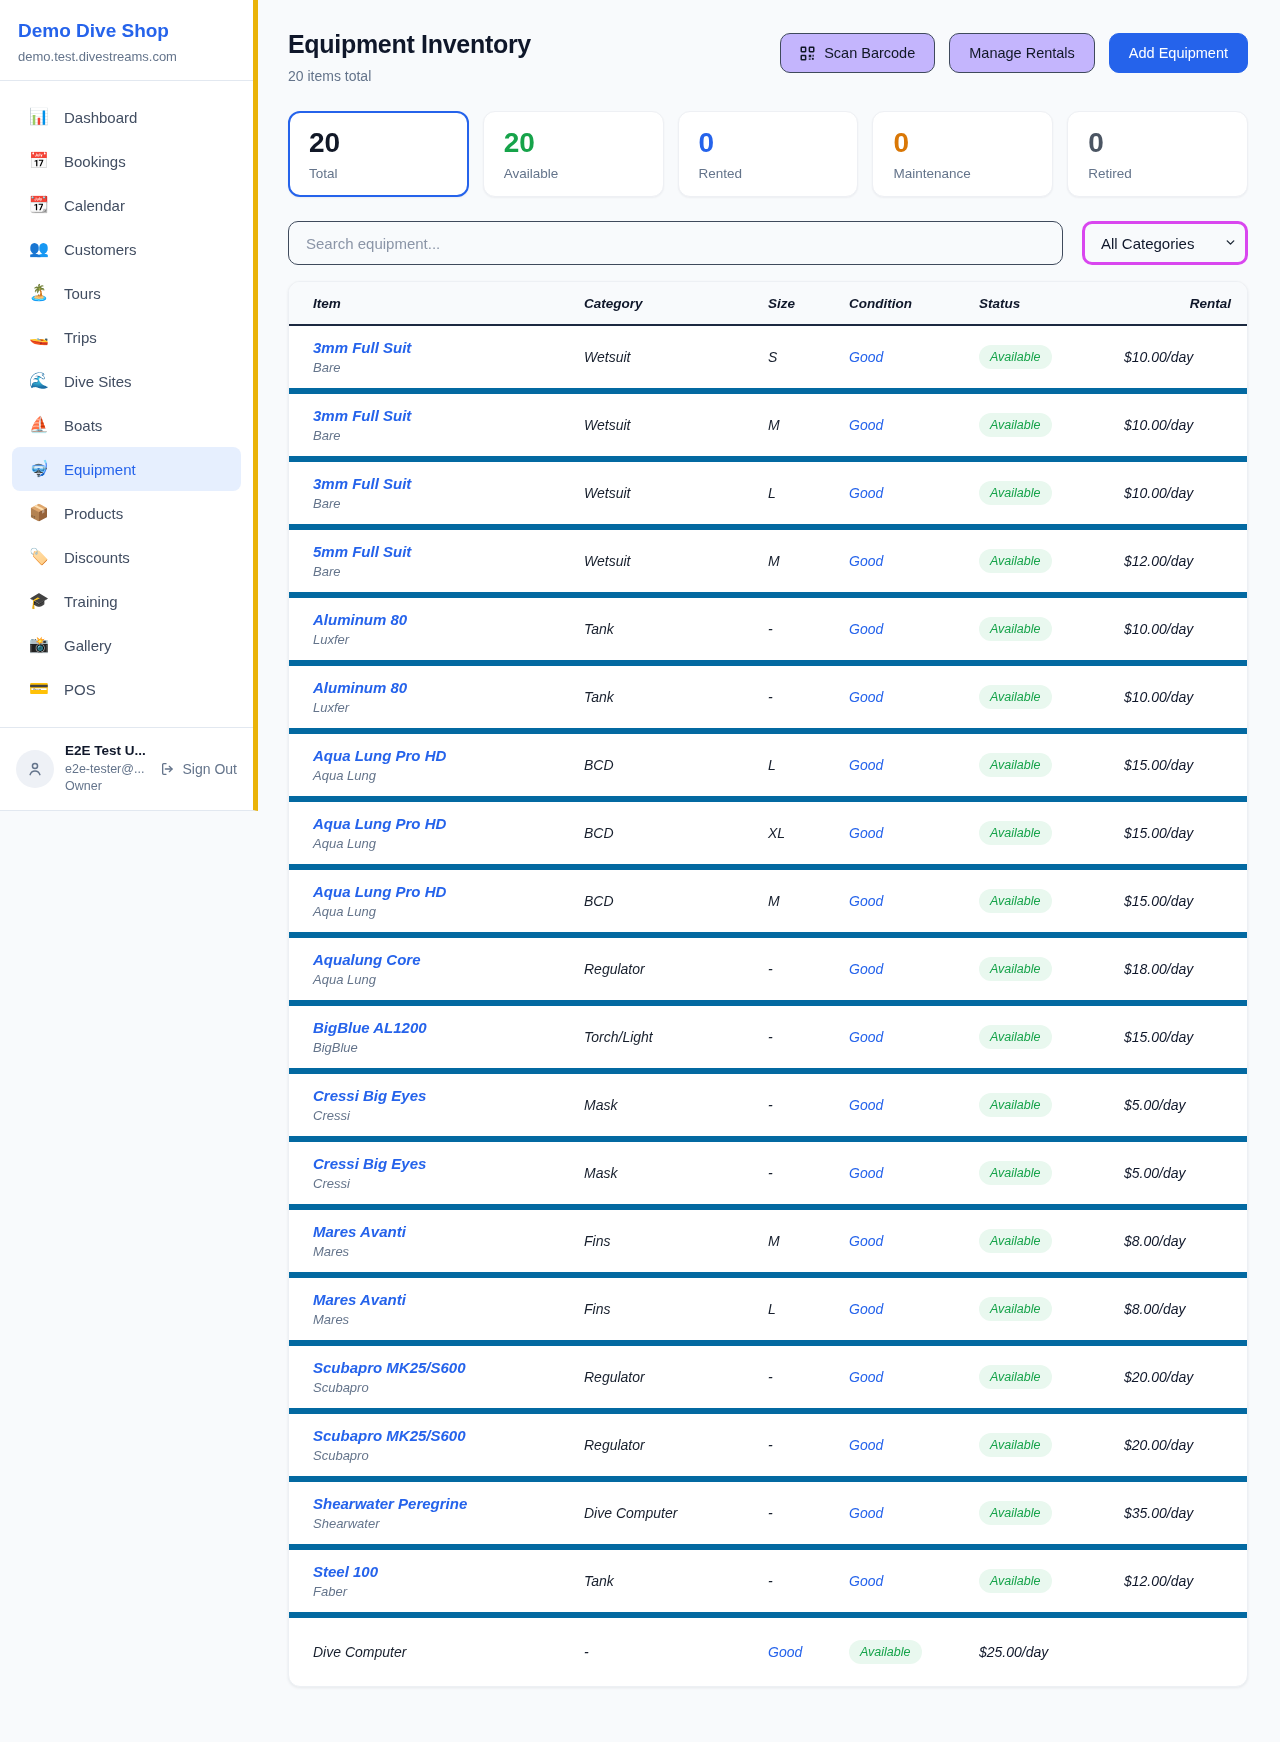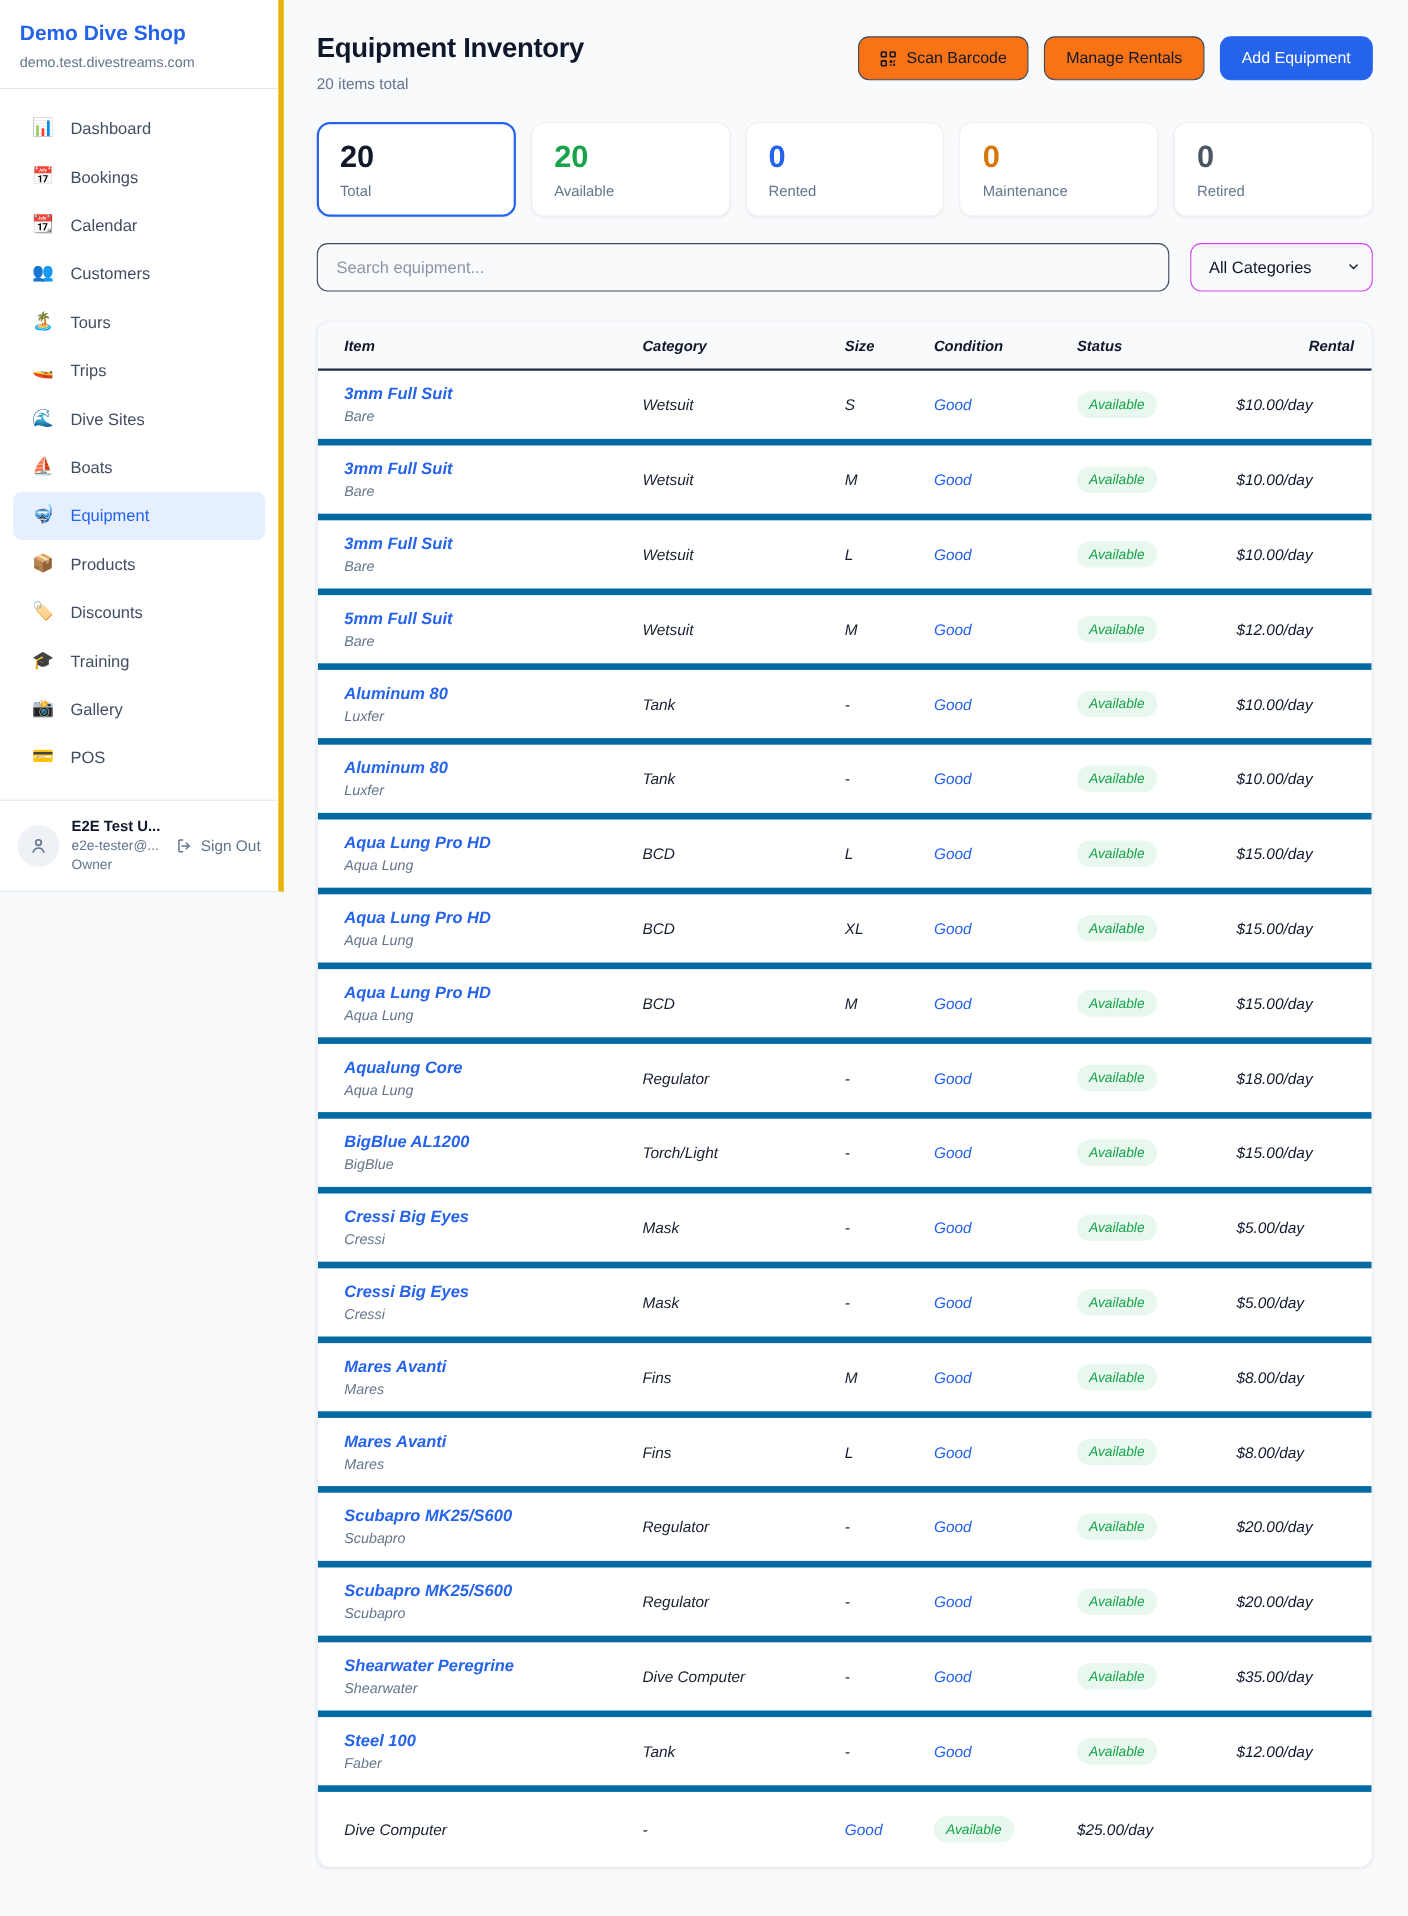--- a/index.html
+++ b/index.html
@@ -38,45 +38,45 @@
 
   
   .main { position:absolute; left:258px; top:0; width:1022px; padding:30px 32px 0 30px; }
 
   .header-row { display:flex; justify-content:space-between; align-items:flex-start; margin-bottom:27px; }
   .page-title { font-size:25px; font-weight:700; letter-spacing:-0.3px; }
   .page-subtitle { font-size:14px; color:#64748b; margin-top:9px; }
   .actions { display:flex; gap:14px; margin-top:3px; }
   .btn {
     height:40px; padding:0 19px; border-radius:10px; border:1px solid #3f4a5c;
-    background:#f97316; font-size:14.5px; font-weight:500; color:#111827;
+    background:#c4b5fd; font-size:14.5px; font-weight:500; color:#111827;
     display:flex; align-items:center; gap:9px; cursor:pointer;
     font-family:"Liberation Sans","DejaVu Sans",sans-serif;
   }
   .btn-primary { background:#2563eb; border-color:#2563eb; color:#ffffff; }
 
   .stats { display:flex; gap:14px; margin-bottom:24px; }
   .stat-card {
     flex:1; background:#ffffff; border:1px solid #eef0f4; border-radius:12px;
     padding:15px 20px; box-shadow:0 1px 2px rgba(15,23,42,.05); cursor:pointer;
   }
   .stat-card.selected { border:2px solid #2563eb; padding:14px 19px; }
   .stat-value { font-size:28px; font-weight:700; }
   .stat-label { font-size:13.5px; color:#64748b; margin-top:7px; }
 
-  .filter-row { display:flex; gap:19px; margin-bottom:27px; }
+  .filter-row { display:flex; gap:19px; margin-bottom:16px; }
   .search-input {
     flex:1; height:44px; border:1px solid #3f4a5c; border-radius:10px;
     background:#f8fafc; padding:0 17px; font-size:15px; color:#0f172a; outline:none;
     font-family:"Liberation Sans","DejaVu Sans",sans-serif;
   }
   .search-input::placeholder { color:#8b95a7; }
   .select-wrap { position:relative; width:166px; }
   .category-select {
-    width:100%; height:44px; border:1px solid #d946ef; border-radius:10px;
+    width:100%; height:44px; border:3px solid #d946ef; border-radius:10px;
     background:#f8fafc; padding:0 30px 0 16px; font-size:15px; color:#0f172a;
     appearance:none; -webkit-appearance:none; cursor:pointer; outline:none;
     font-family:"Liberation Sans","DejaVu Sans",sans-serif;
   }
   .chevron { position:absolute; right:11px; top:15px; pointer-events:none; }
 
   
   .table-card {
     background:#ffffff; border:1px solid #edf0f4; border-radius:12px;
     box-shadow:0 1px 3px rgba(15,23,42,.08); overflow:hidden;font-style:italic;

